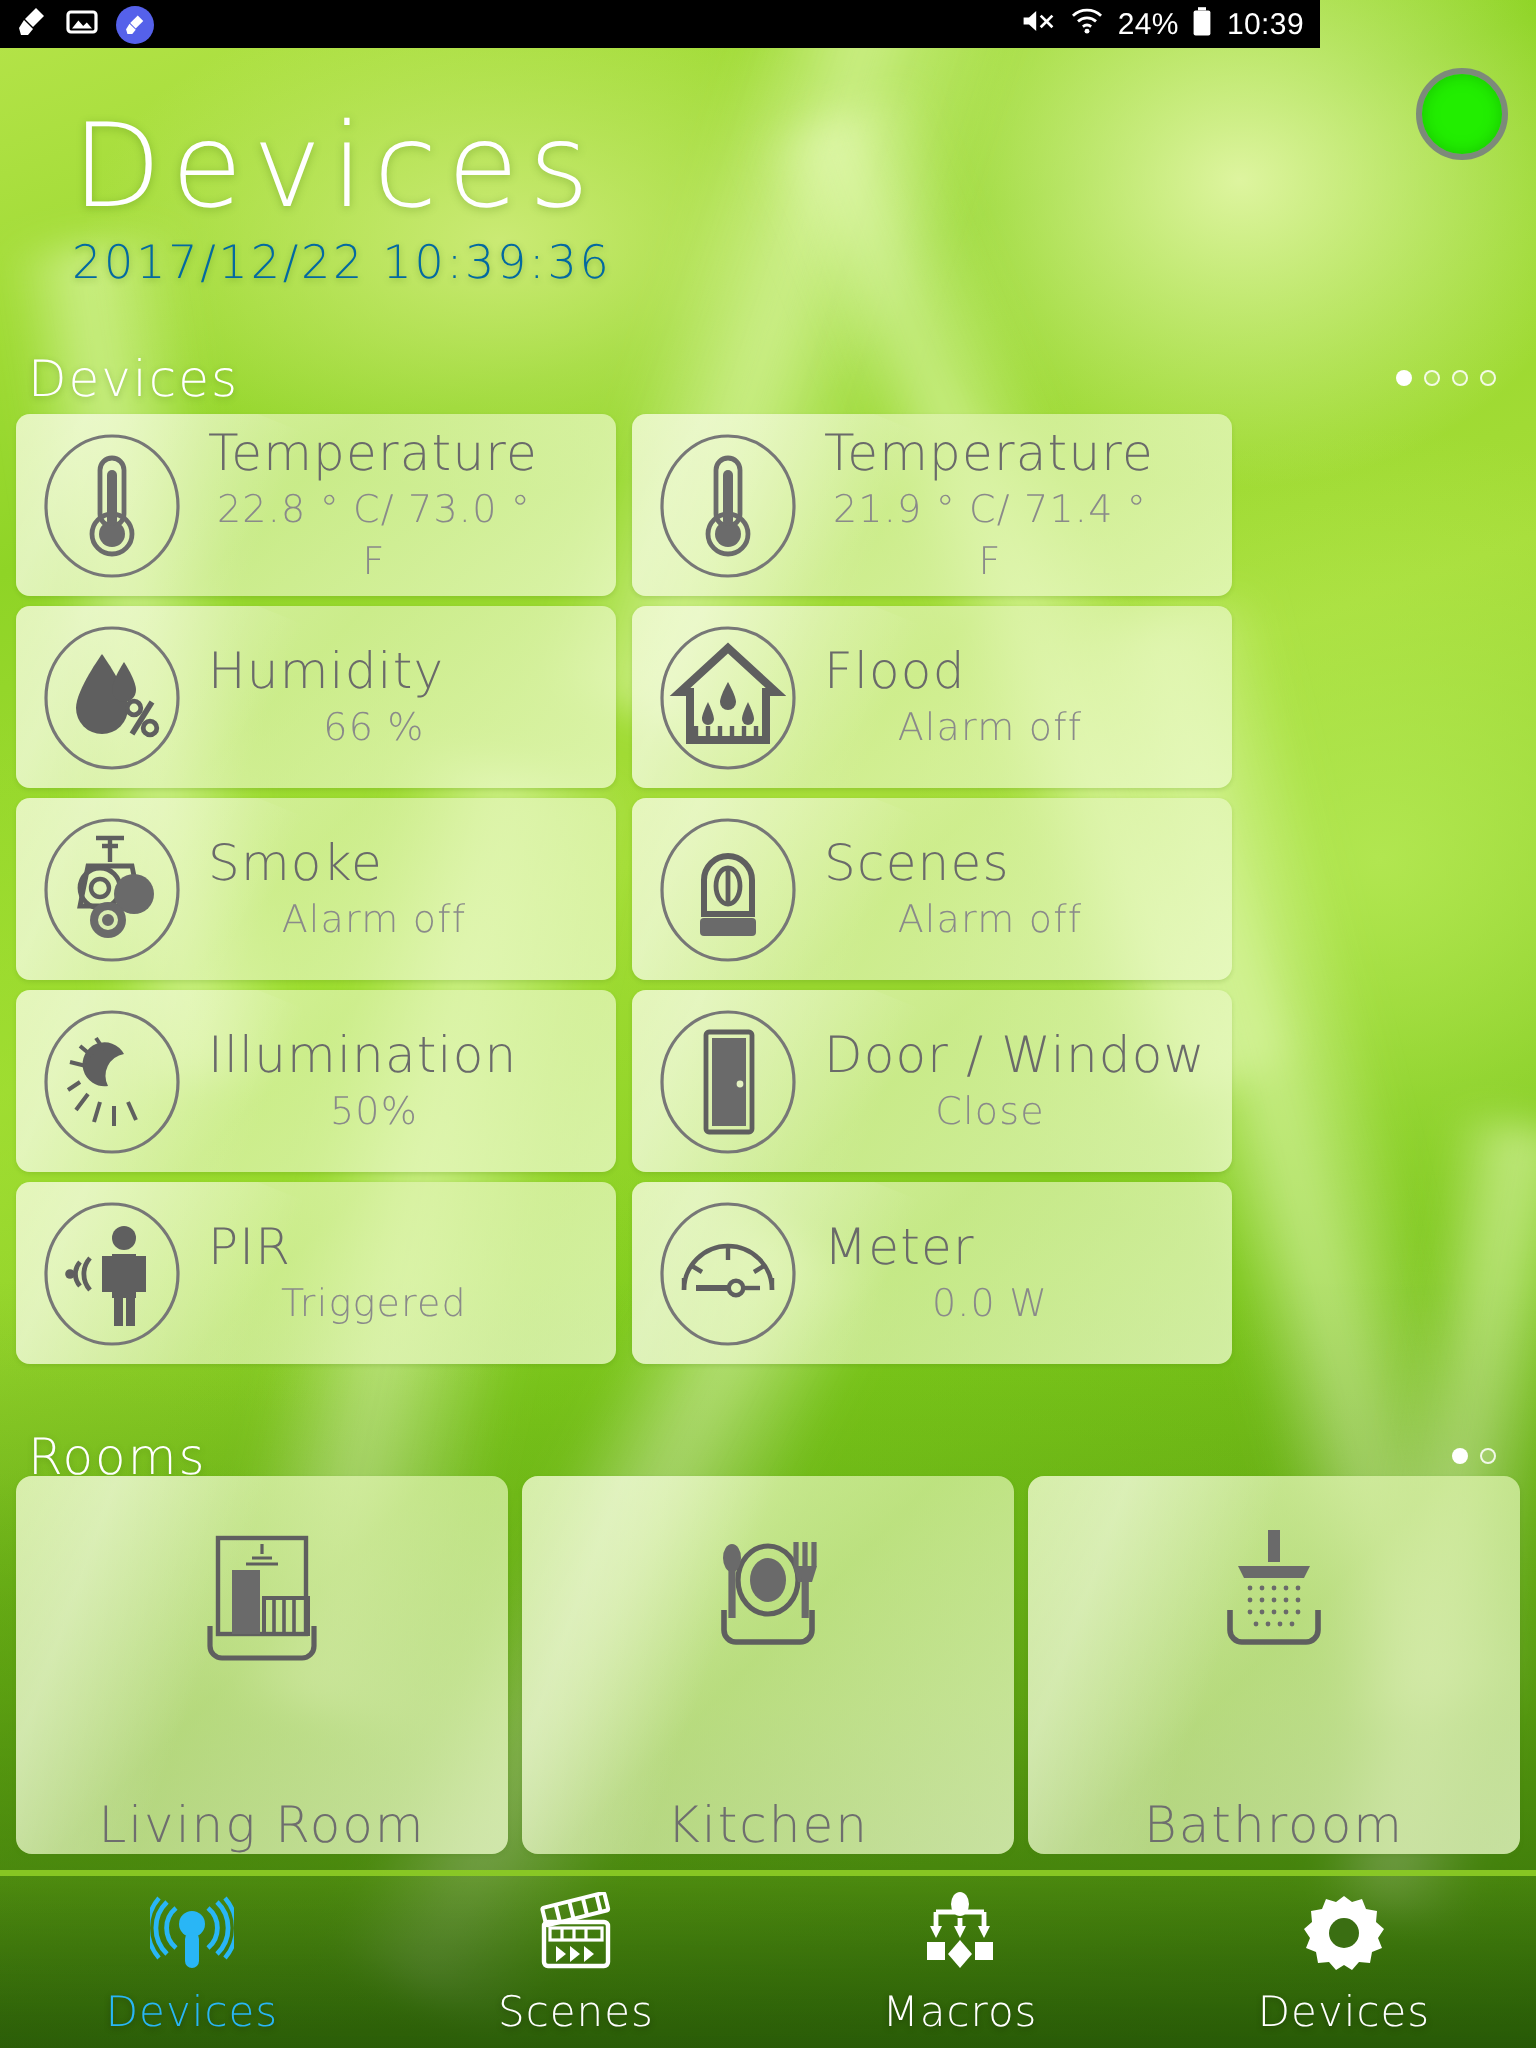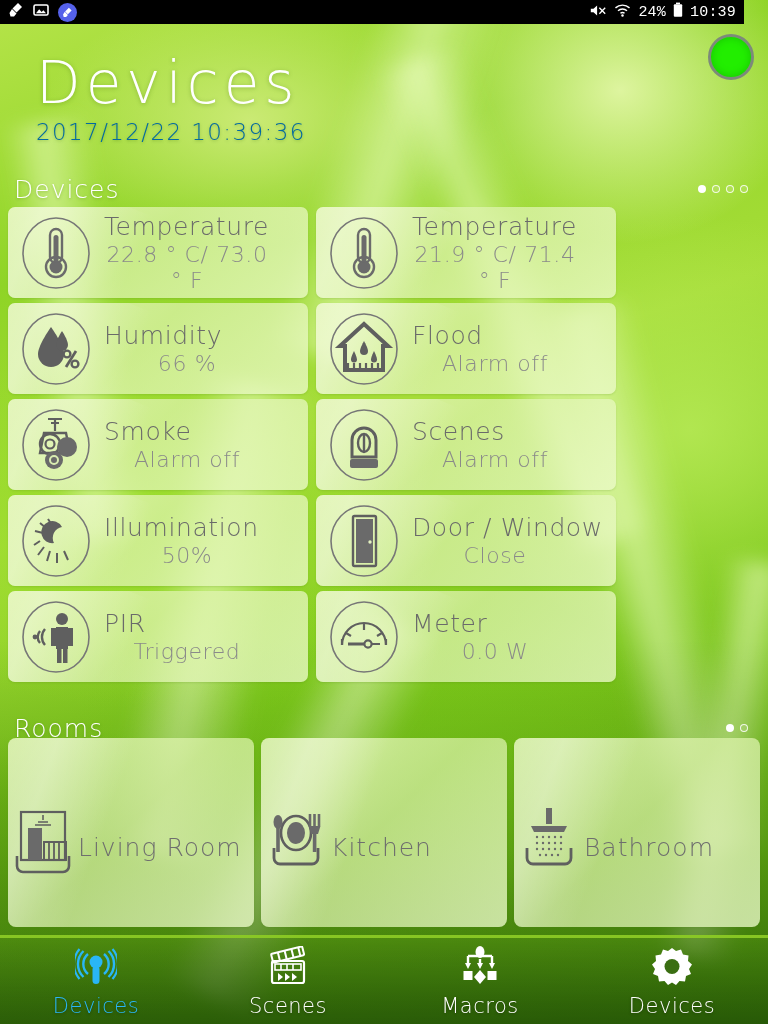--- a/index.html
+++ b/index.html
@@ -39,25 +39,25 @@
   .b5{ left:30px; top:120px; width:90px; height:420px; transform:rotate(-8deg); }
   .b6{ left:250px; top:600px; width:110px; height:420px; transform:rotate(26deg); }
   .b7{ left:690px; top:560px; width:80px; height:400px; transform:rotate(10deg); }
   .bg-dark{
     position:absolute; left:0; right:0; top:640px; height:384px;
     background:linear-gradient(180deg, rgba(40,95,10,0) 0%, rgba(35,85,8,.30) 55%, rgba(25,70,5,.62) 100%);
   }
 
   
   .statusbar{
-    position:absolute; left:0; top:0; width:744px; height:24px;
+    position:absolute; left:0; top:0; width:660px; height:24px;
     background:#000; color:#fff;
     display:flex; align-items:center; justify-content:space-between;
     padding:0 8px;
-    font-size:14px; font-family:Liberation Mono, monospace;
+    font-size:14px; font-family:Liberation Sans, sans-serif;
     z-index:40;
   }
   .sb-left{ display:flex; align-items:center; gap:9px; }
   .sb-right{ display:flex; align-items:center; gap:7px; }
   .sb-text{ font-size:15px; letter-spacing:.2px; }
   .sb-ico{ display:block; }
   .sb-badge{
     width:19px;height:19px;border-radius:50%;background:#5561ea;
     display:flex;align-items:center;justify-content:center;
   }
@@ -123,36 +123,37 @@
     width:96px; min-width:96px; height:91px;
     display:flex; align-items:center; justify-content:center;
     position:relative; z-index:2;
   }
   .card-body{ position:relative; z-index:2; padding-right:10px; flex:1; }
   .card-title{
     font-size:25px; color:#6a6a6a; font-weight:300; letter-spacing:.6px;
     line-height:30px;
   }
   .card-value{
-    font-size:22px; color:#8a8a8a; font-weight:300; letter-spacing:.6px;
+    font-size:19px; color:#8a8a8a; font-weight:300; letter-spacing:.6px;
     line-height:26px; text-align:center; padding-right:28px;
   }
 
   
   .rooms-row{
     position:absolute; left:8px; top:738px; width:752px;
     display:grid; grid-template-columns:1fr 1fr 1fr; gap:7px;
     z-index:10;
   }
   .room-card{
     position:relative; height:189px; border-radius:8px;
     background:linear-gradient(135deg, rgba(234,249,194,.80) 0%, rgba(222,244,172,.70) 48%, rgba(236,251,202,.78) 100%);
     box-shadow:0 1px 2px rgba(70,120,20,.18);
-    display:flex; flex-direction:row; align-items:center;
+    display:flex; flex-direction:column; align-items:center;
     overflow:hidden;
+    justify-content:space-between;
   }
   .room-card::after{
     content:""; position:absolute; left:-25%; top:-30%;
     width:60%; height:170%;
     background:linear-gradient(90deg, rgba(255,255,255,0), rgba(255,255,255,.30), rgba(255,255,255,0));
     transform:rotate(20deg); pointer-events:none;
   }
   .room-ico{ margin-top:22px; position:relative; z-index:2; height:82px; display:flex; align-items:center; }
   .room-label{
     position:relative; z-index:2; margin-top:30px;

